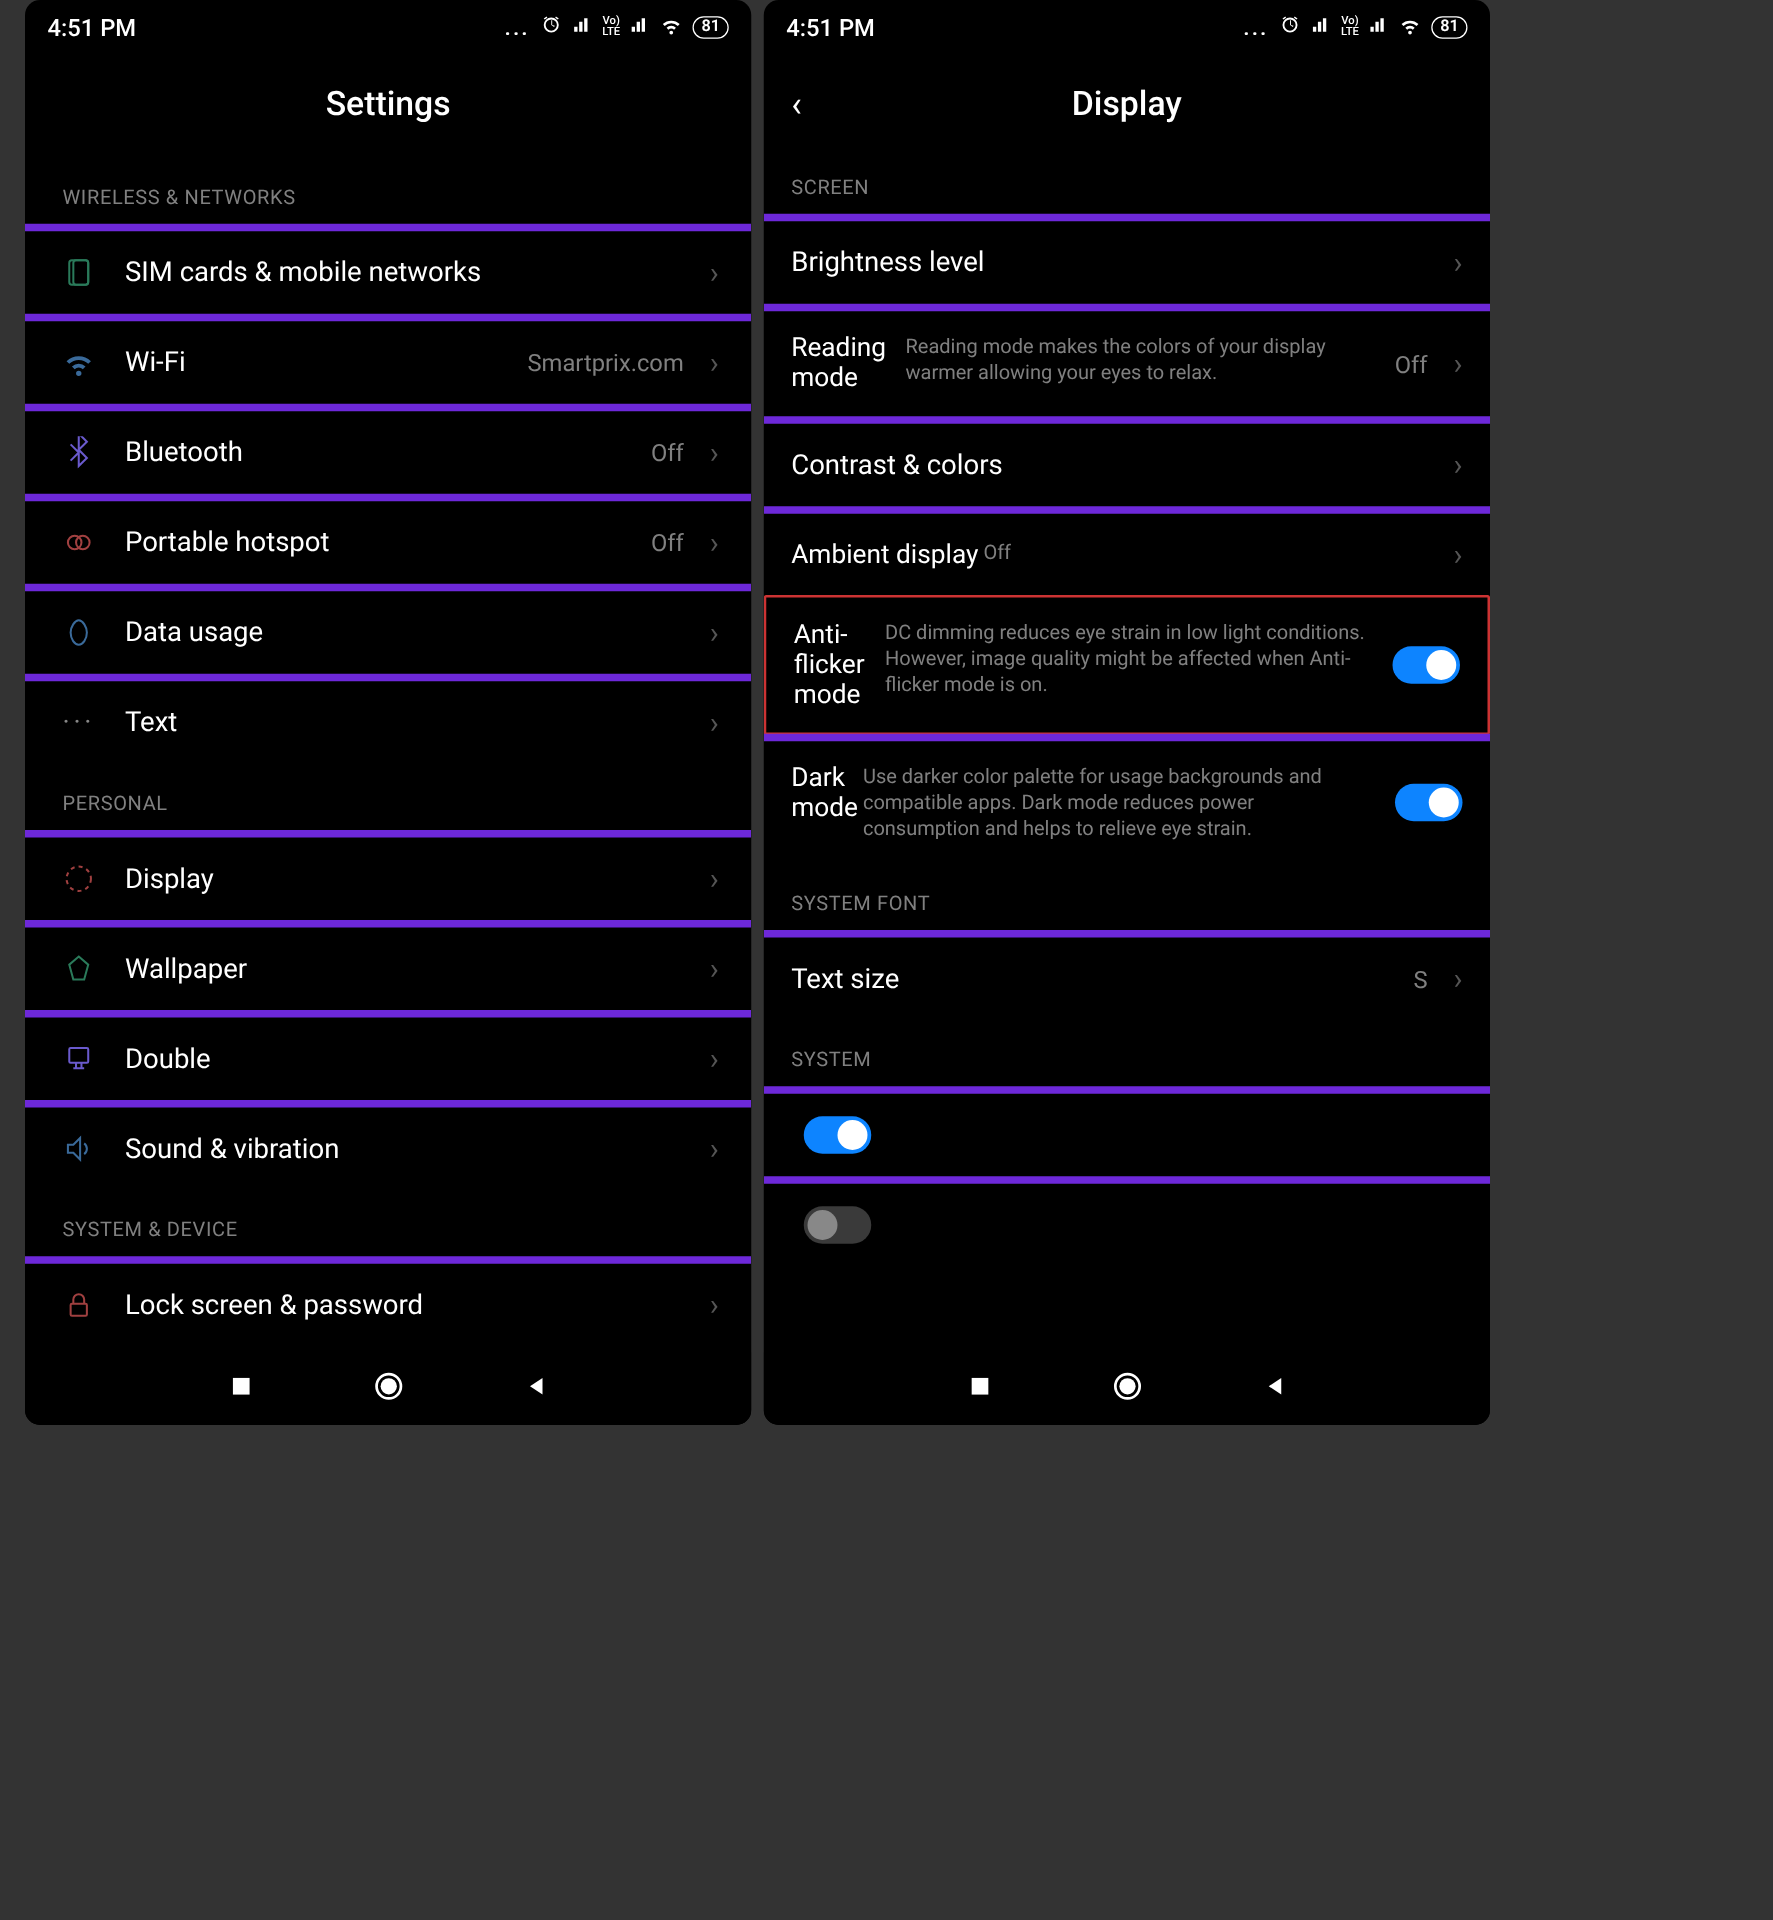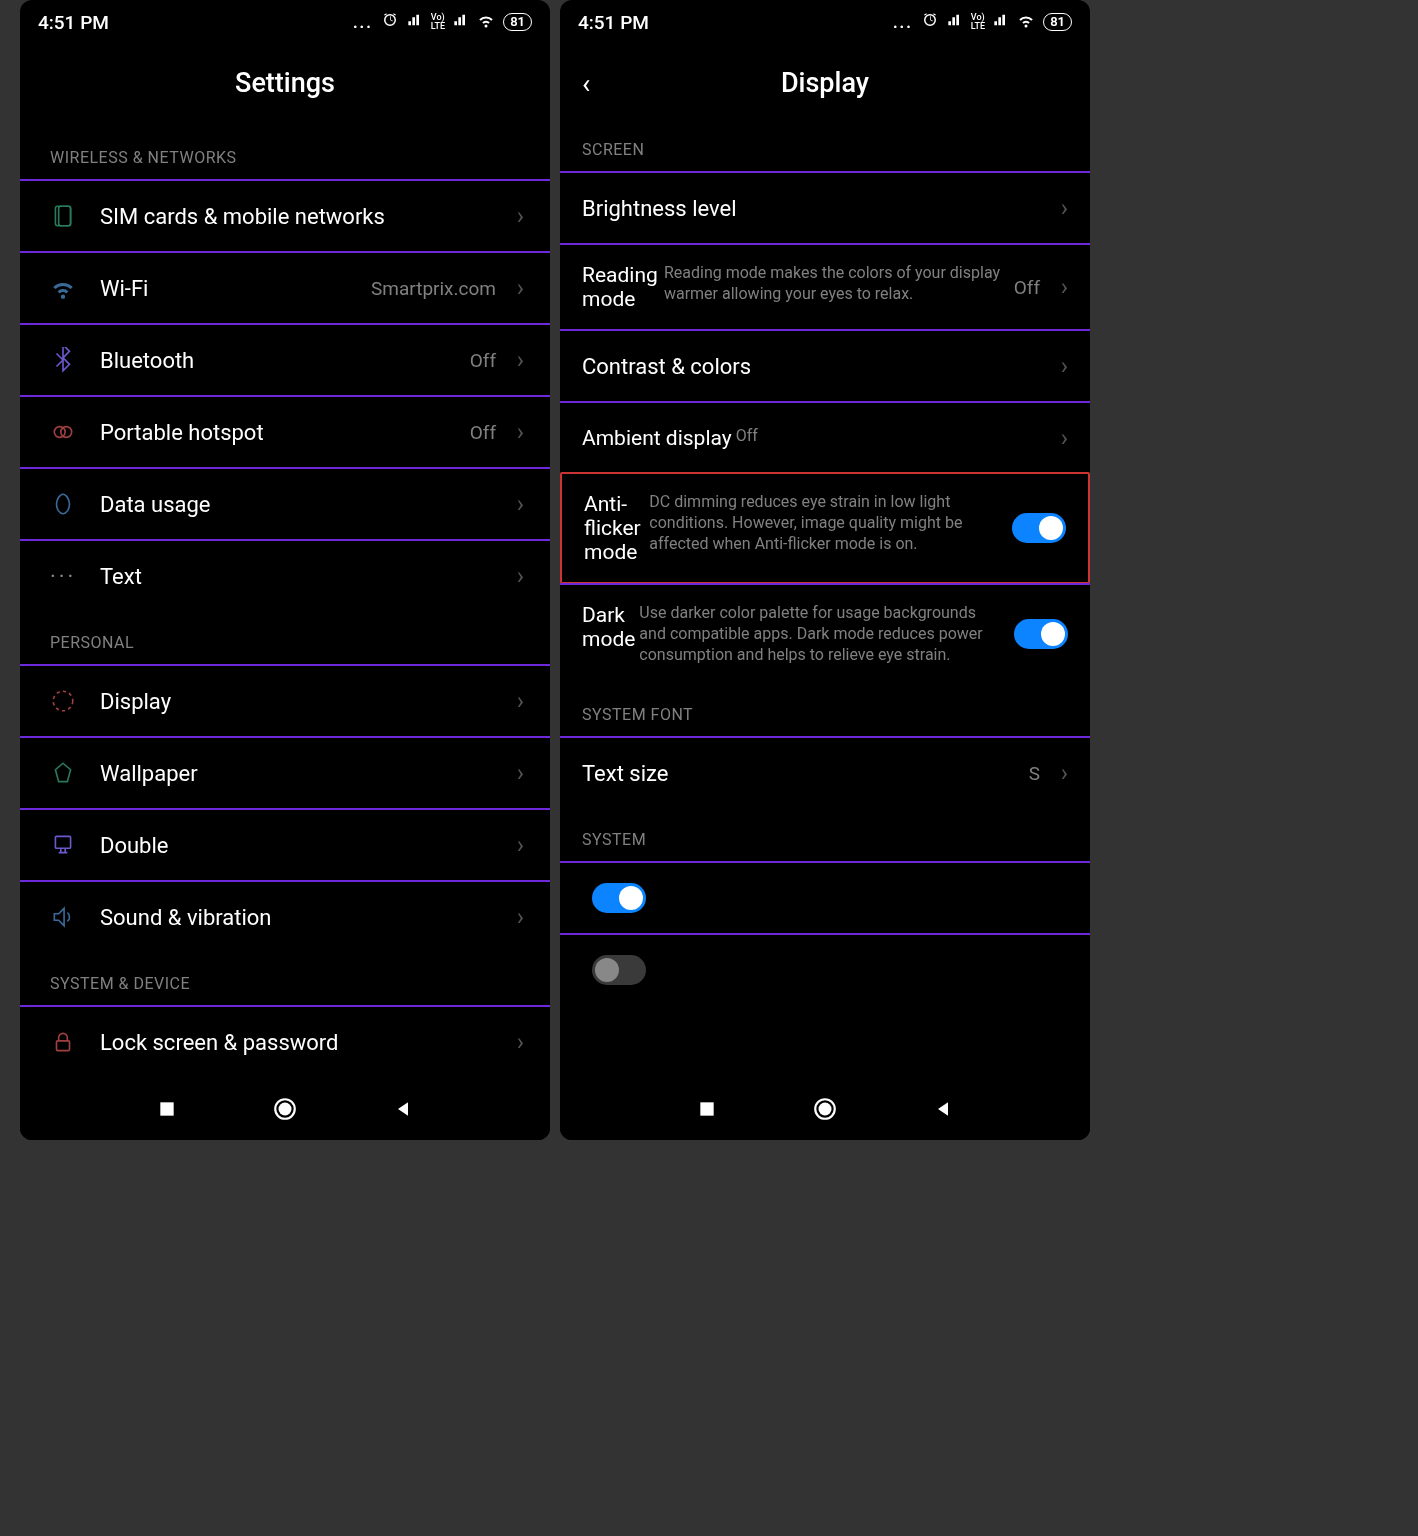--- a/index.html
+++ b/index.html
@@ -7,21 +7,21 @@
     background: #333;
     font-family: -apple-system, BlinkMacSystemFont, "Segoe UI", Roboto, sans-serif;
     color: #fff;
     width: 1418px;
     height: 1536px;
     display: flex;
     gap: 10px;
     padding: 0;
   }
   .phone {
-    width: 530px;
+    width: 581px;
     height: 1140px;
     background: #000;
     position: relative;
     overflow: hidden;
     border-radius: 12px;
   }
   .phone.left { margin-left: 20px; margin-top: 0; }
   .phone.right { margin-left: 0; margin-top: 0; }
 
   .statusbar {
@@ -45,21 +45,21 @@
     border: 1.5px solid #fff;
     border-radius: 9px;
     padding: 0 6px;
     font-size: 13px;
     font-weight: 600;
     line-height: 16px;
   }
   .lte-badge {
     font-size: 9px;
     line-height: 9px;
-    text-align: left;
+    text-align: center;
   }
 
   .header {
     height: 86px;
     display: flex;
     align-items: center;
     justify-content: center;
     position: relative;
   }
   .header .title {
@@ -80,21 +80,21 @@
     font-size: 16px;
     letter-spacing: 0.5px;
     padding: 22px 30px 12px 30px;
   }
   .section-header.tight { padding-top: 14px; }
 
   .row {
     display: flex;
     align-items: center;
     padding: 18px 26px 18px 30px;
-    border-top: 2px solid #6d28d9;
+    border-top: 6px solid #6d28d9;
     position: relative;
     min-height: 72px;
   }
   .row:first-of-type { border-top: 1px solid #1a1a1a; }
   .row .icon {
     width: 50px;
     display: flex;
     align-items: center;
     justify-content: flex-start;
     flex-shrink: 0;

